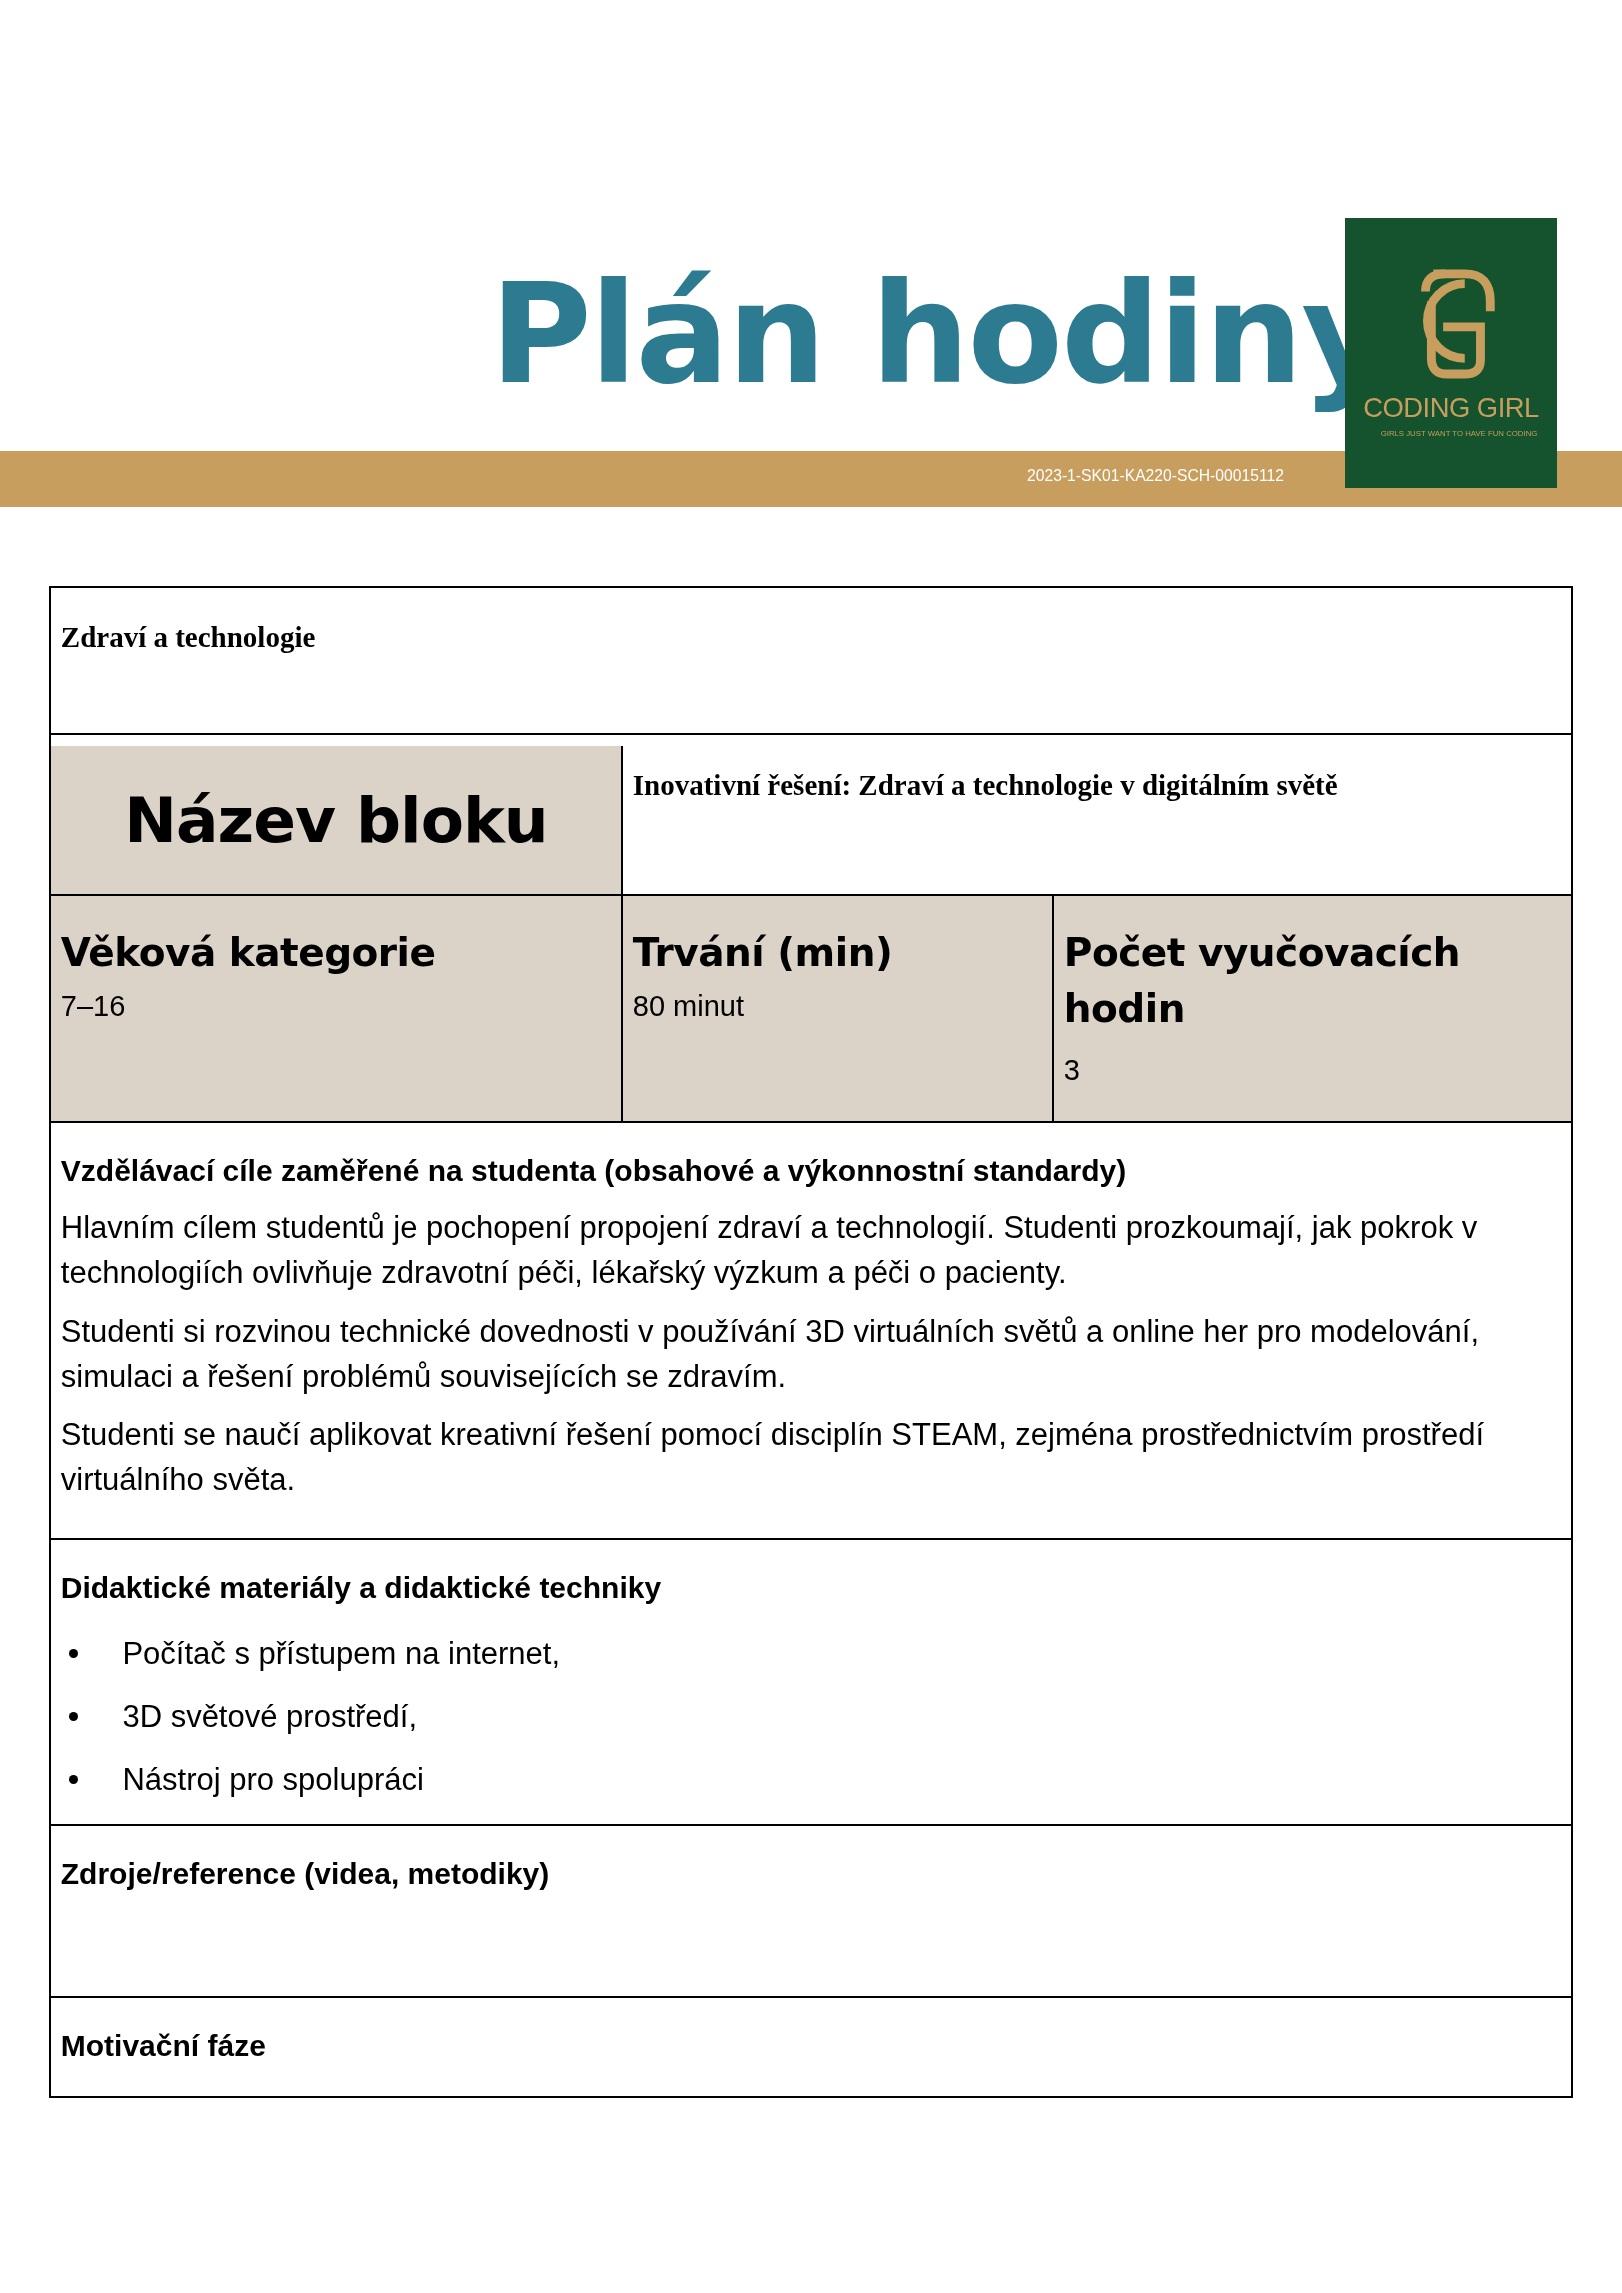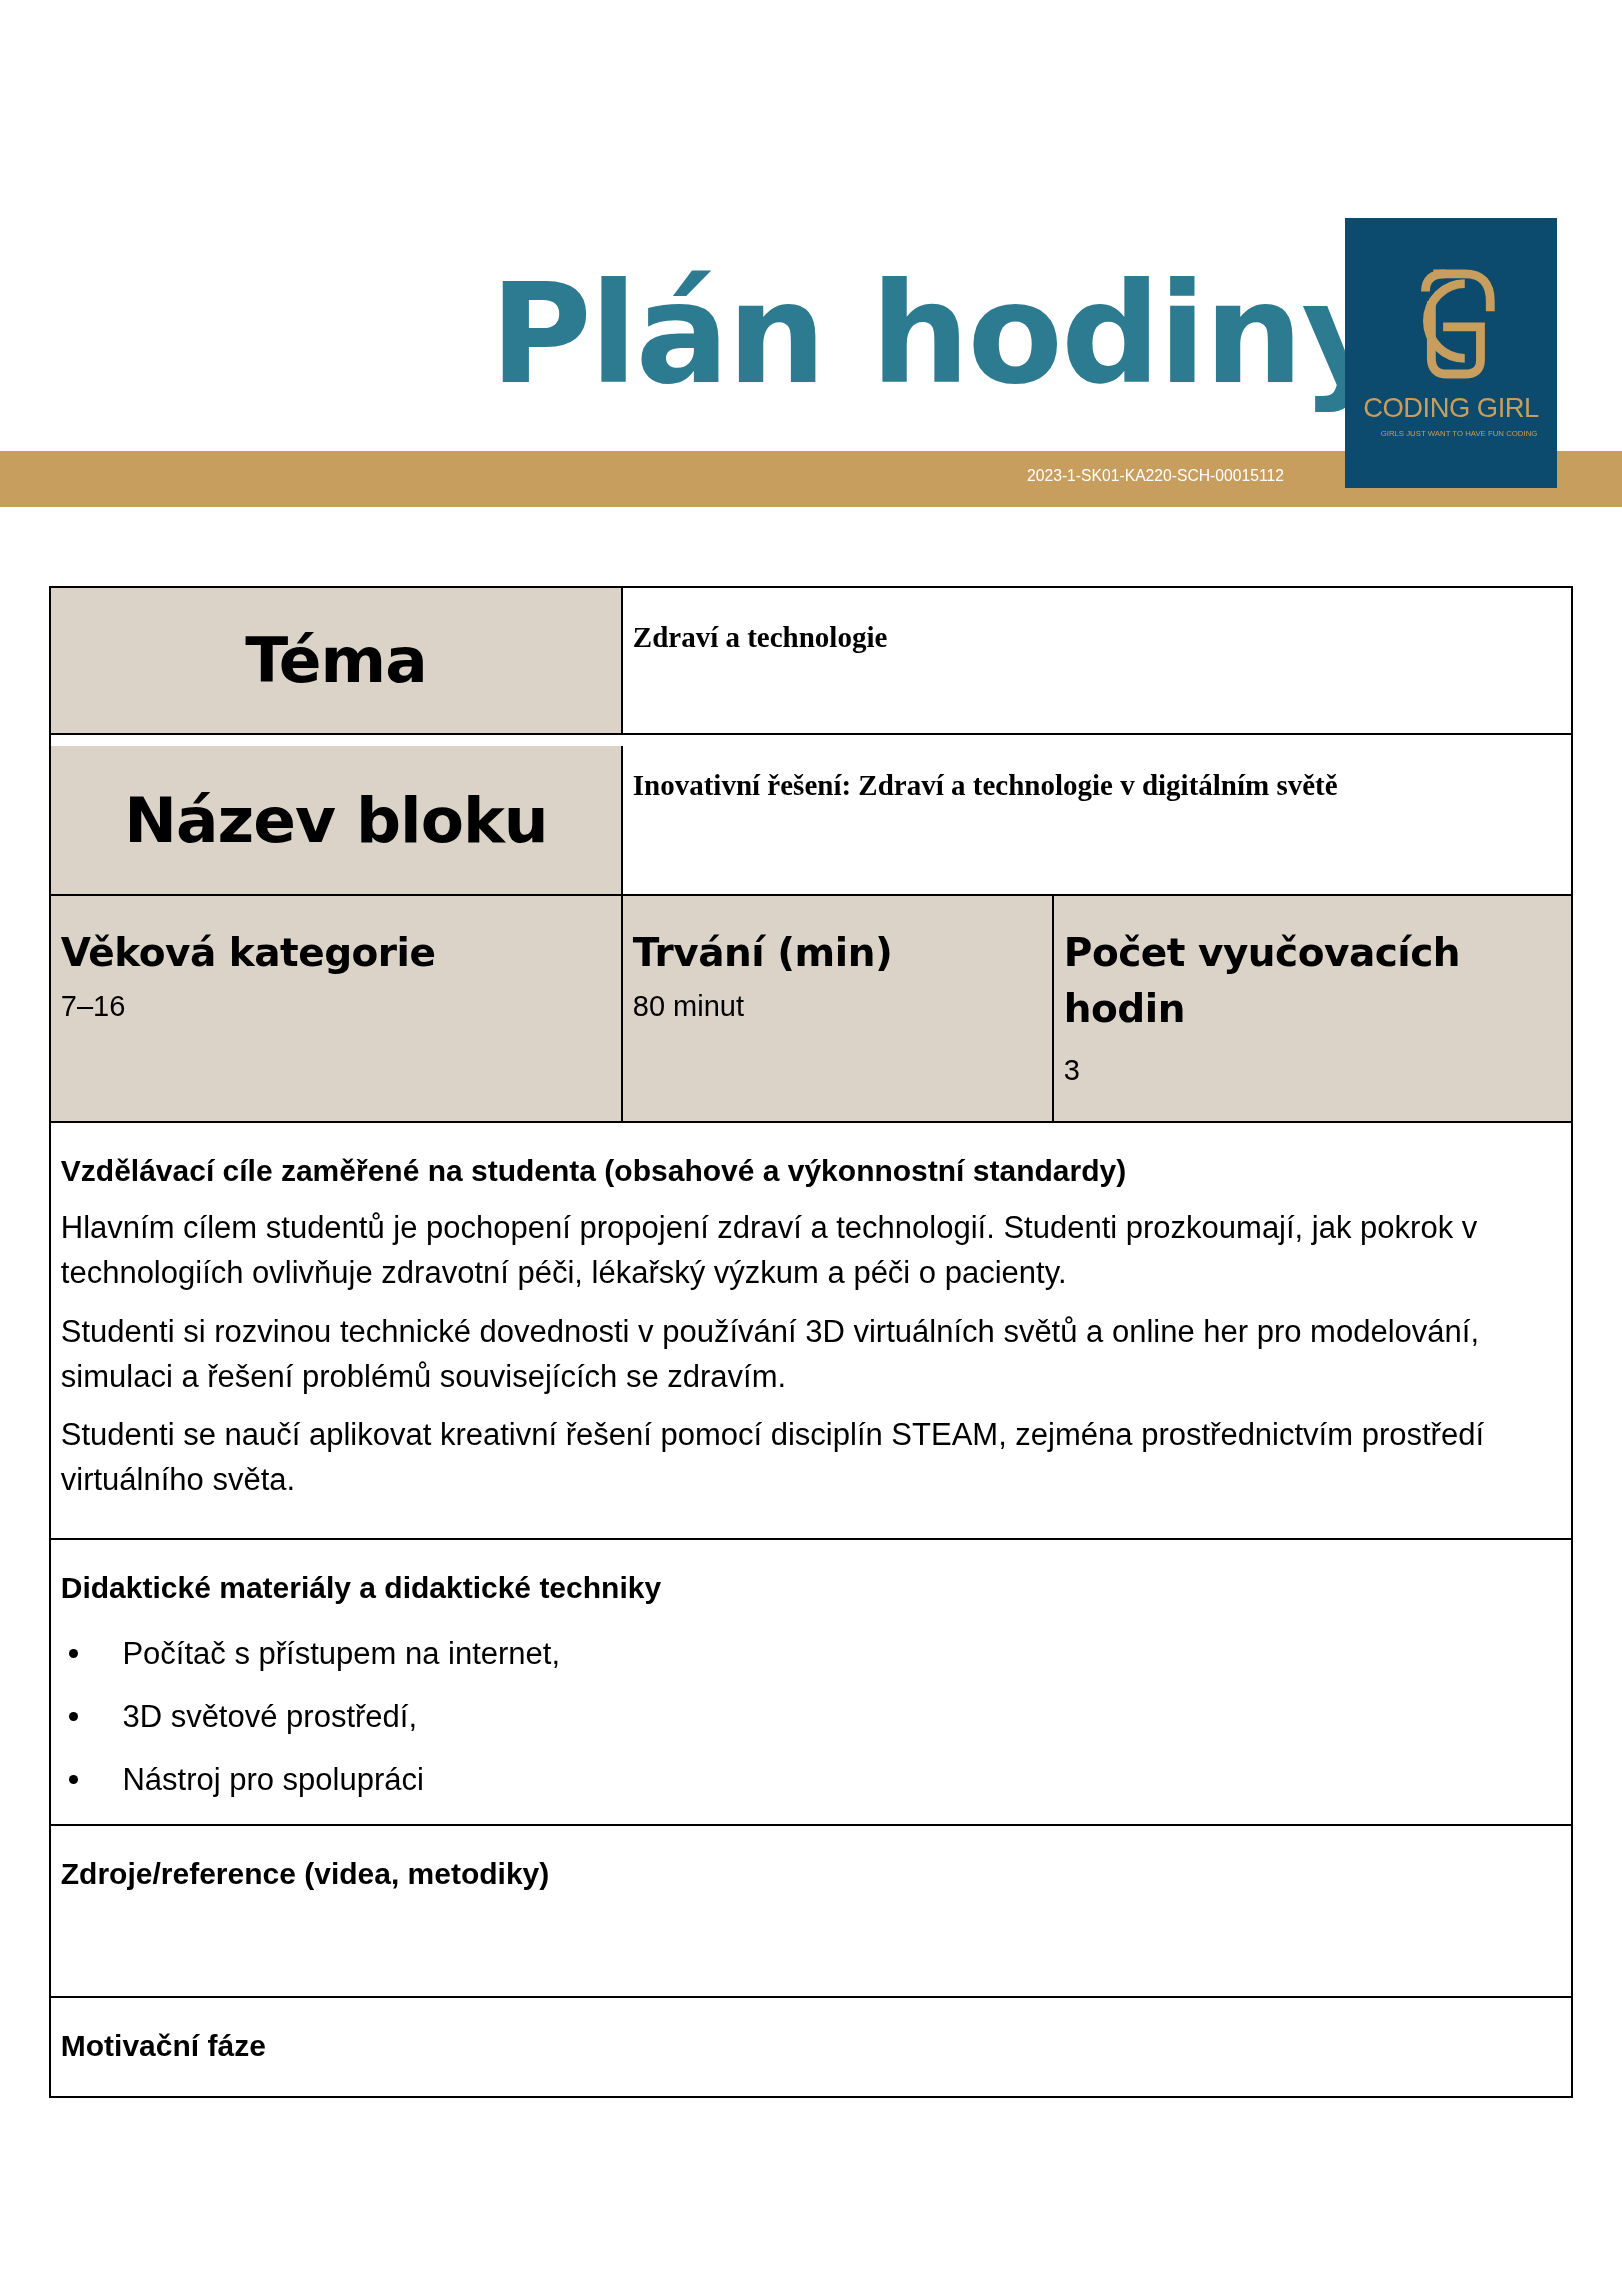--- a/index.html
+++ b/index.html
@@ -15,21 +15,21 @@
   .band {
     position: absolute; left: 0; top: 451px; width: 1622px; height: 56px;
     background: #c79e5e;
   }
   .grant {
     position: absolute; left: 1027px; top: 467px; font-size: 15.7px; color: #ffffff;
     font-family: "Liberation Sans Narrow", "Liberation Sans", sans-serif;
   }
   .logo {
     position: absolute; left: 1345px; top: 218px; width: 212px; height: 270px;
-    background: #0c4a6e;
+    background: #14532d;
   }
   .logo svg { position: absolute; left: 51px; top: 44px; }
   .logo-name {
     position: absolute; left: 0; width: 212px; top: 174px; text-align: center;
     color: #c79e5e; font-size: 27.4px; letter-spacing: -0.5px;
   }
   .logo-tag {
     position: absolute; left: 0; width: 228px; top: 211px; text-align: center;
     color: #c79e5e; font-size: 7.8px; letter-spacing: 0;
   }
@@ -83,21 +83,20 @@
       <path d="M30 30 Q30 12 50 12"></path>
       <path d="M48 66 L86 66 L86 100 Q86 114 70 114 L52 114 Q36 114 36 98 L36 40"></path>
     </g>
   </svg>
   <div class="logo-name">CODING GIRL</div>
   <div class="logo-tag">GIRLS JUST WANT TO HAVE FUN CODING</div>
 </div>
 
 <div class="tbl">
   <div class="row r-tema">
-    <div class="cell lbl-big beige">Téma</div>
     <div class="cell val">Zdraví a technologie</div>
   </div>
   <div class="row r-nazev">
     <div class="cell lbl-big beige">Název bloku</div>
     <div class="cell val">Inovativní řešení: Zdraví a technologie v digitálním světě</div>
   </div>
   <div class="row r-meta beige">
     <div class="cell meta-cell" style="width:572px">
       <div class="meta-h">Věková kategorie</div>
       <div class="meta-v">7–16</div>

